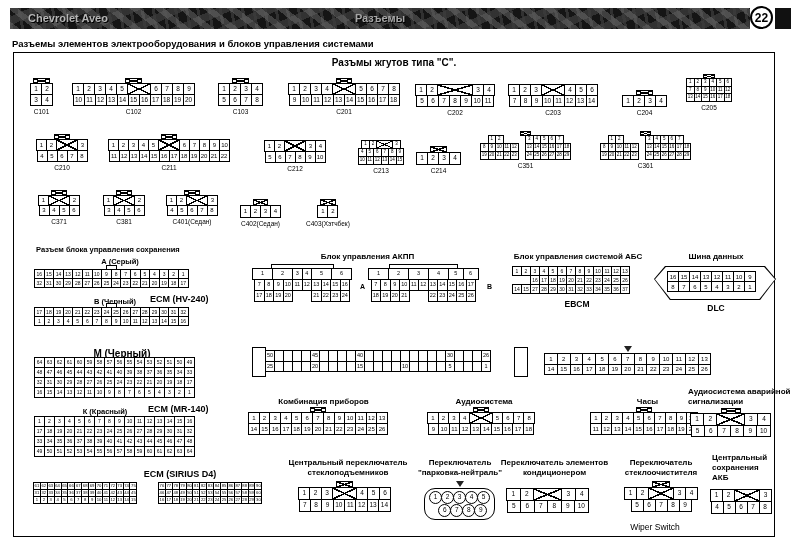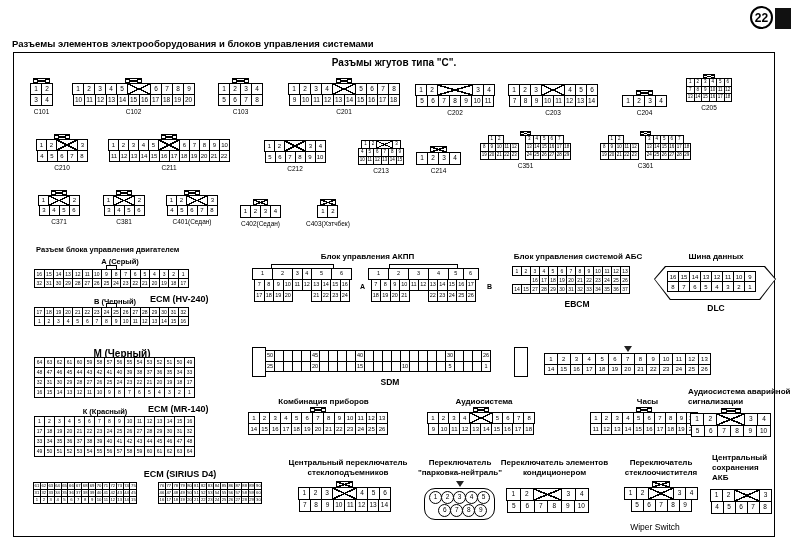--- a/index.html
+++ b/index.html
@@ -48,20 +48,24 @@
   .wing{position:absolute;box-sizing:border-box;border:1px solid #000;background:#fff}
   .dlc-shell{position:absolute;left:654px;top:266px;width:122px;height:34px;background:#000;
     clip-path:polygon(9% 0,91% 0,100% 38%,87% 100%,13% 100%,0 38%)}
   .dlc-inner{position:absolute;left:655px;top:267px;width:120px;height:32px;background:#fff;
     clip-path:polygon(9% 0,91% 0,100% 38%,87% 100%,13% 100%,0 38%)}
 </style>
 </head>
 <body>
 
 <div class="page">
+  <div class="topbar">
+    <span class="brand">Chevrolet Aveo</span>
+    <span class="barsection">Разъемы</span>
+  </div>
   <div class="edgebit"></div>
   <div class="pagenum">22</div>
   <div class="subtitle">Разъемы элементов электрооборудования и блоков управления системами</div>
   <div class="mainbox"></div>
   <div class="harness-title">Разъмы жгутов типа "С".</div>
 
   <div class="slot" style="left:30px;top:78px">
       <div class="bowtie" style="width: 16.8px; height: 6px;"></div>
       <div class="cgrid">
         <div class="crow">
@@ -518,21 +522,21 @@
       <div class="bowtie" style="width: 15.4px; height: 6.5px;"></div>
       <div class="cgrid">
         <div class="crow">
           <div class="cell" style="width: 11px; height: 13px; font-size: 6px;">1</div>
           <div class="cell" style="width: 11px; height: 13px; font-size: 6px;">2</div>
         </div>
       </div>
       <div class="clabel">C403(Хэтчбек)</div>
     </div>
 
-  <div class="tl" style="left:36px;top:245px;font-size:7.5px">Разъем блока управления двигателем</div>
+  <div class="tl" style="left:36px;top:245px;font-size:7.5px">Разъем блока управления сохранения</div>
   <div class="tt" style="left:34px;top:257px;width:172px;font-size:7.5px">А (Серый)</div>
   <div class="slot" style="left:34px;top:265px">
       <div class="toptab" style="width: 11px;"></div>
       <div class="cgrid">
         <div class="crow">
           <div class="cell" style="width: 10.6px; height: 10px; font-size: 5px;">16</div>
           <div class="cell" style="width: 10.6px; height: 10px; font-size: 5px;">15</div>
           <div class="cell" style="width: 10.6px; height: 10px; font-size: 5px;">14</div>
           <div class="cell" style="width: 10.6px; height: 10px; font-size: 5px;">13</div>
           <div class="cell" style="width: 10.6px; height: 10px; font-size: 5px;">12</div>
@@ -1092,21 +1096,20 @@
           <div class="cell" style="width: 10px; height: 11.5px; font-size: 5.5px;"></div>
           <div class="cell" style="width: 10px; height: 11.5px; font-size: 5.5px;"></div>
           <div class="cell" style="width: 10px; height: 11.5px; font-size: 5.5px;">5</div>
           <div class="cell" style="width: 10px; height: 11.5px; font-size: 5.5px;"></div>
           <div class="cell" style="width: 10px; height: 11.5px; font-size: 5.5px;"></div>
           <div class="cell" style="width: 10px; height: 11.5px; font-size: 5.5px;"></div>
           <div class="cell" style="width: 10px; height: 11.5px; font-size: 5.5px;">1</div>
         </div>
       </div>
     </div>
-  <div class="tt" style="left:265px;top:377px;width:250px;font-size:8.5px">SDM</div>
 
   <div class="slot" style="left:544px;top:346px">
       <div class="triclip"></div>
       <div class="cgrid">
         <div class="crow">
           <div class="cell" style="width: 13.8px; height: 11.5px; font-size: 6px;">1</div>
           <div class="cell" style="width: 13.8px; height: 11.5px; font-size: 6px;">2</div>
           <div class="cell" style="width: 13.8px; height: 11.5px; font-size: 6px;">3</div>
           <div class="cell" style="width: 13.8px; height: 11.5px; font-size: 6px;">4</div>
           <div class="cell" style="width: 13.8px; height: 11.5px; font-size: 6px;">5</div>

